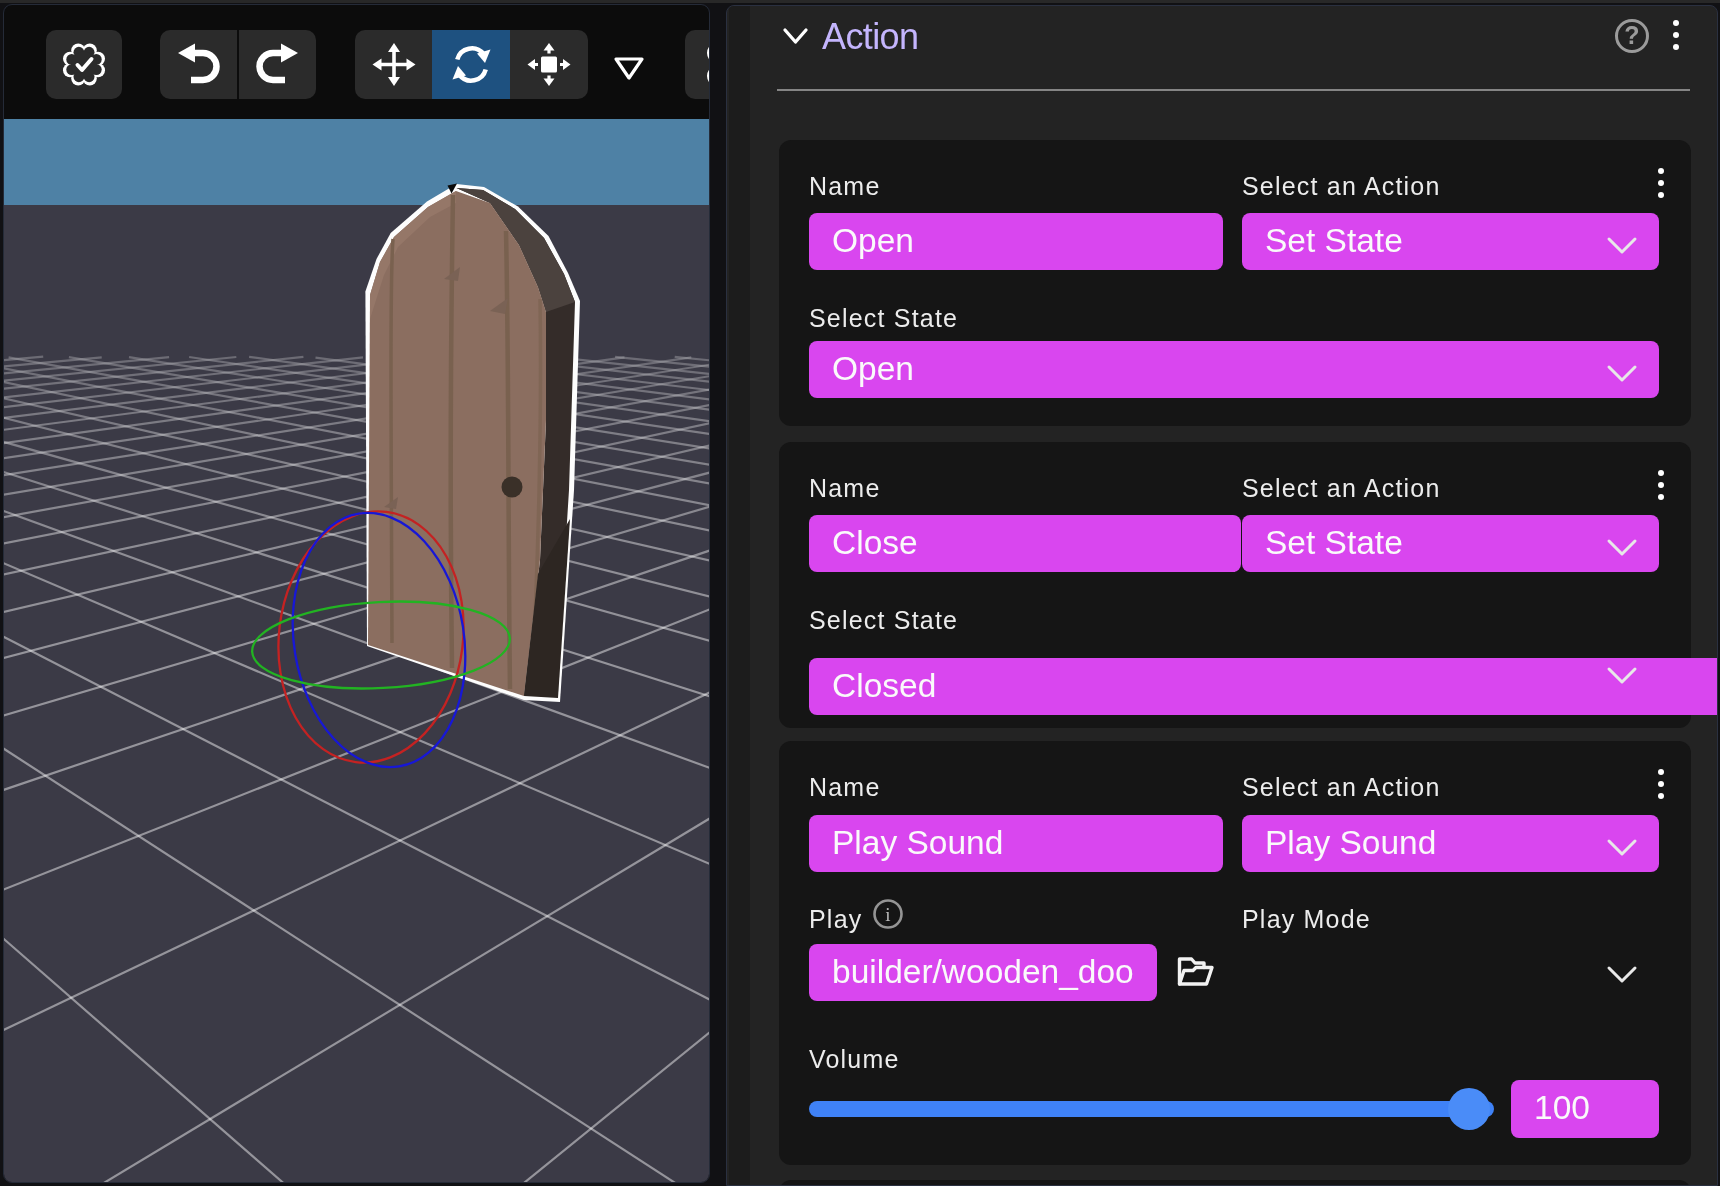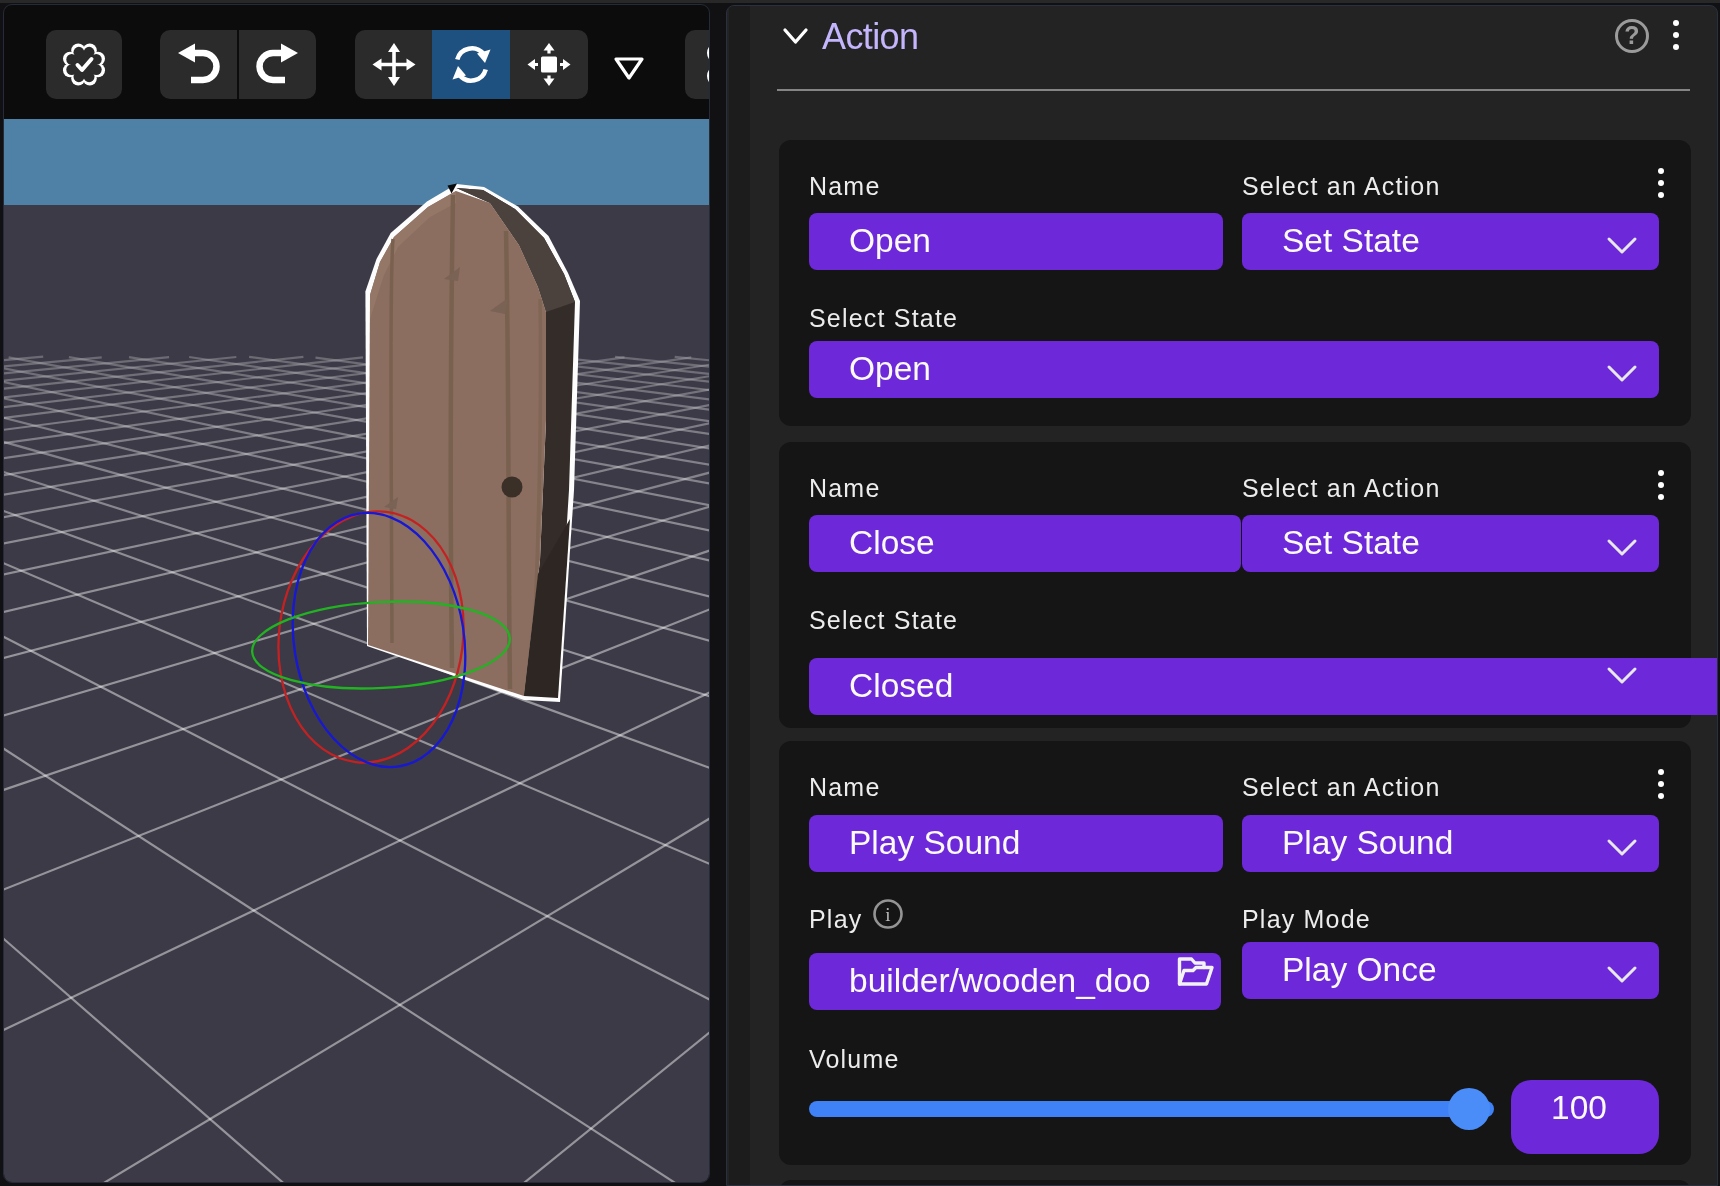--- a/index.html
+++ b/index.html
@@ -7,22 +7,22 @@
 #vp{will-change:transform;position:absolute;left:4px;top:5px;width:705px;height:1177px;background:#0c0c0c;
  border-radius:8px;overflow:hidden;outline:1px solid #252b38}
 .tbtn{position:absolute;background:#2b2b2b;border-radius:10px;height:69px;top:25px}
 #scene{position:absolute;left:0;top:114px;width:705px;height:1063px}
 #panel{will-change:transform;position:absolute;left:726px;top:5px;width:992px;height:1181px;background:#232323;
  border:1px solid #2a3040;border-radius:8px 8px 0 0;overflow:hidden}
 #gutter{position:absolute;left:2px;top:0;width:21px;height:1181px;background:#1c1c1c}
 .abs{position:absolute}
 .card{position:absolute;left:52px;width:912px;background:#151515;border-radius:12px}
 .lbl{position:absolute;font-size:25px;letter-spacing:1.2px;color:#ececec;white-space:nowrap;line-height:26px}
-.inp{position:absolute;height:57px;background:#6d28d9;border-radius:8px;color:#fafafa;
- font-size:33.5px;line-height:55px;padding-left:40px;white-space:nowrap;overflow:hidden}
+.inp{position:absolute;height:57px;background:#d946ef;border-radius:8px;color:#fafafa;
+ font-size:33.5px;line-height:55px;padding-left:23px;white-space:nowrap;overflow:hidden}
 .dots3 span{position:absolute;width:5.5px;height:5.5px;border-radius:3px;background:#fff;left:0}
 </style></head><body>
 <div id="topstrip"></div>
 <div id="vp">
 <div class="tbtn" style="left:42px;width:76px"></div>
     <svg class="abs" style="left:42px;top:25px" width="76" height="69">
       <g transform="translate(38,34.5)">
         <circle cx="14.0" cy="5.8" r="7.0" fill="#fff"></circle>
         <circle cx="5.8" cy="14.0" r="7.0" fill="#fff"></circle>
         <circle cx="-5.8" cy="14.0" r="7.0" fill="#fff"></circle>
@@ -311,34 +311,33 @@
       <div class="inp" style="left:463px;top:74px;width:417px">Play Sound</div>
       <svg class="abs" style="left:827px;top:96px" width="32" height="21">
         <path d="M3 4 L16.0 17 L29 4" fill="none" stroke="#e8e8e8" stroke-width="3" stroke-linecap="round" stroke-linejoin="round"></path>
       </svg>
       <div class="lbl" style="left:30px;top:165px">Play</div>
       <svg class="abs" style="left:93px;top:157px" width="34" height="34">
         <circle cx="16" cy="16" r="13.5" fill="none" stroke="#949494" stroke-width="2.6"></circle>
         <text x="16" y="23" font-size="19" fill="#bbb" text-anchor="middle" font-family="Liberation Serif">i</text>
       </svg>
       <div class="lbl" style="left:463px;top:165px">Play Mode</div>
-      <div class="inp" style="left:30px;top:212px;width:412px">builder/wooden_doo</div>
+      <div class="inp" style="left:30px;top:203px;width:348px">builder/wooden_doo</div>
       <svg class="abs" style="left:394px;top:213px" width="46" height="38">
         <path d="M6.5 30 V5 H18.5 L22 9 H31 V13.5" fill="none" stroke="#f2f2f2" stroke-width="3.4" stroke-linejoin="round" stroke-linecap="round"></path>
         <path d="M6.5 30 L11 16.5 H20 L23 13.5 H39 L33.5 30 Z" fill="none" stroke="#f2f2f2" stroke-width="3.4" stroke-linejoin="round"></path>
       </svg>
-      <div class="inp" style="left:463px;top:201px;width:417px">Play Once</div>
       <svg class="abs" style="left:827px;top:223px" width="32" height="21">
         <path d="M3 4 L16.0 17 L29 4" fill="none" stroke="#e8e8e8" stroke-width="3" stroke-linecap="round" stroke-linejoin="round"></path>
       </svg>
       <div class="lbl" style="left:30px;top:305px">Volume</div>
       <svg class="abs" style="left:28px;top:344px" width="740" height="48">
         <rect x="2" y="16" width="685" height="16" rx="8" fill="#3f82f7"></rect>
         <circle cx="662" cy="24" r="21" fill="#4a8cf8"></circle>
       </svg>
-      <div class="inp" style="left:732px;top:339px;width:148px;height:74px;line-height:56px;border-radius:20px">100</div>
+      <div class="inp" style="left:732px;top:339px;width:148px;height:58px;line-height:56px;border-radius:8px">100</div>
       <div class="dots3 abs" style="left:879px;top:28px">
         <span style="top:0"></span>
         <span style="top:12px"></span>
         <span style="top:24px"></span>
       </div>
     </div>
 <div class="card" style="top:1174px;height:30px"></div>
 </div>
 </body></html>

